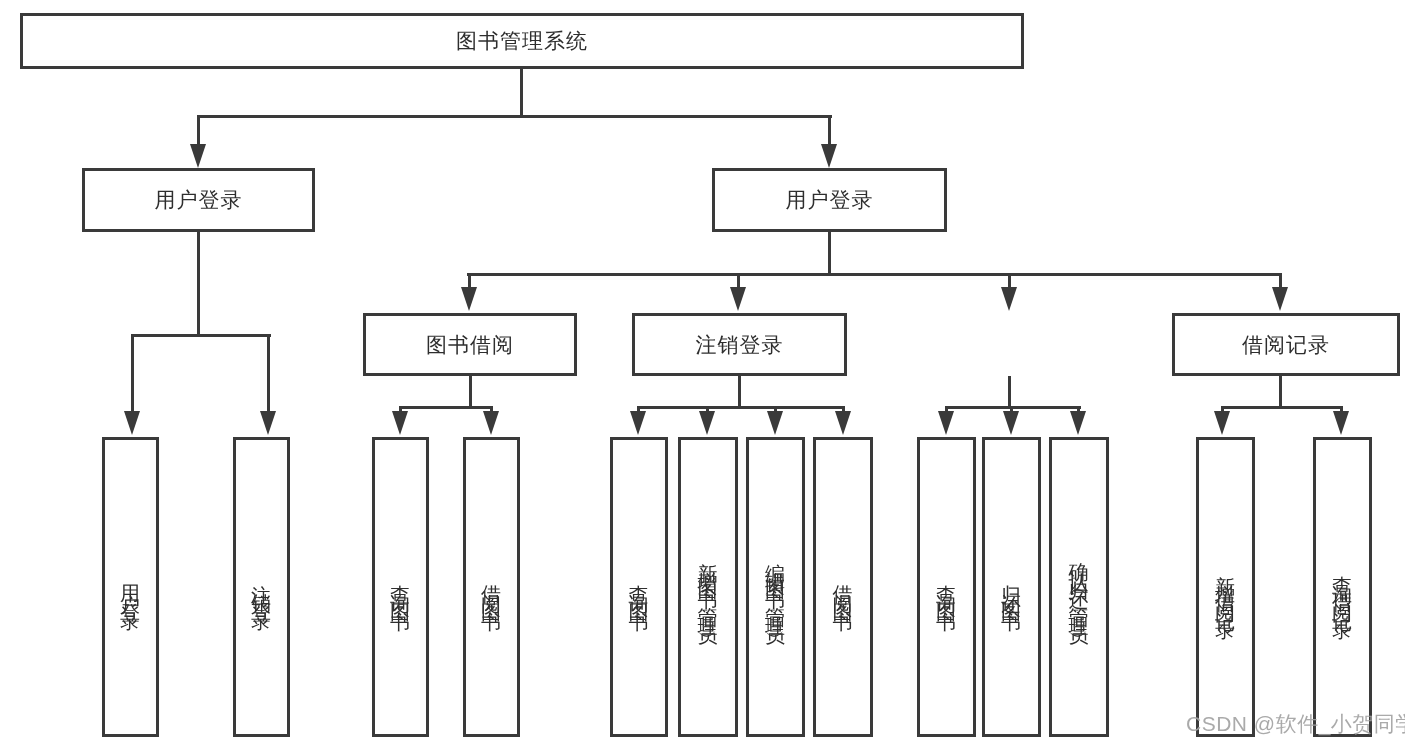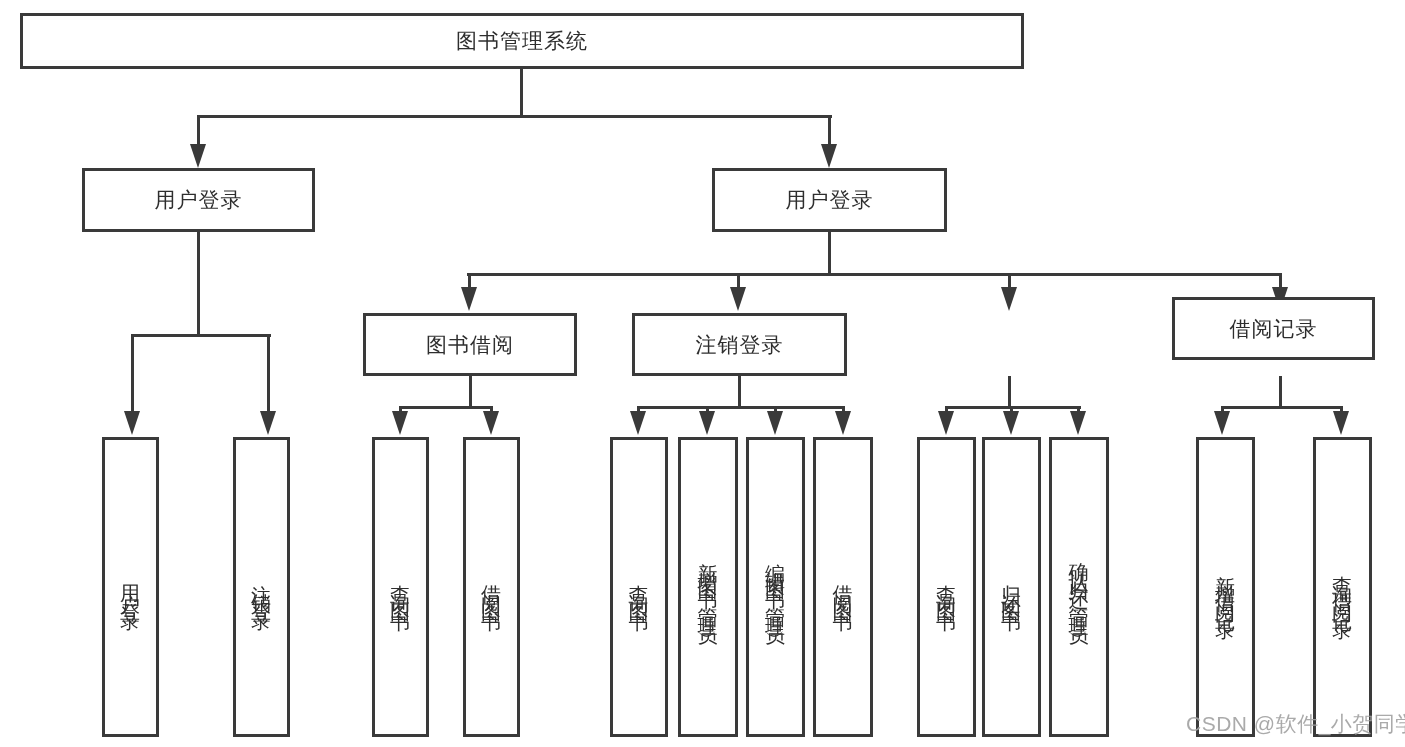--- a/index.html
+++ b/index.html
@@ -91,21 +91,21 @@
   <div class="arrow" style="left:1001px;top:287px;"></div>
   <div class="vl" style="left:1279px;top:273px;height:18px;"></div>
   <div class="arrow" style="left:1272px;top:287px;"></div>
 
   <div class="hbox" style="left:363px;top:313px;width:214px;height:63px;">
     <span>图书借阅</span>
   </div>
   <div class="hbox" style="left:632px;top:313px;width:215px;height:63px;">
     <span>注销登录</span>
   </div>
-  <div class="hbox" style="left:1172px;top:297px;width:203px;height:63px;">
+  <div class="hbox" style="left:1172px;top:313px;width:228px;height:63px;">
     <span>借阅记录</span>
   </div>
 
   <div class="vl" style="left:469px;top:376px;height:33px;"></div>
   <div class="hl" style="left:399px;top:406px;width:94px;"></div>
   <div class="vl" style="left:399px;top:406px;height:9px;"></div>
   <div class="arrow" style="left:392px;top:411px;"></div>
   <div class="vl" style="left:490px;top:406px;height:9px;"></div>
   <div class="arrow" style="left:483px;top:411px;"></div>
 

